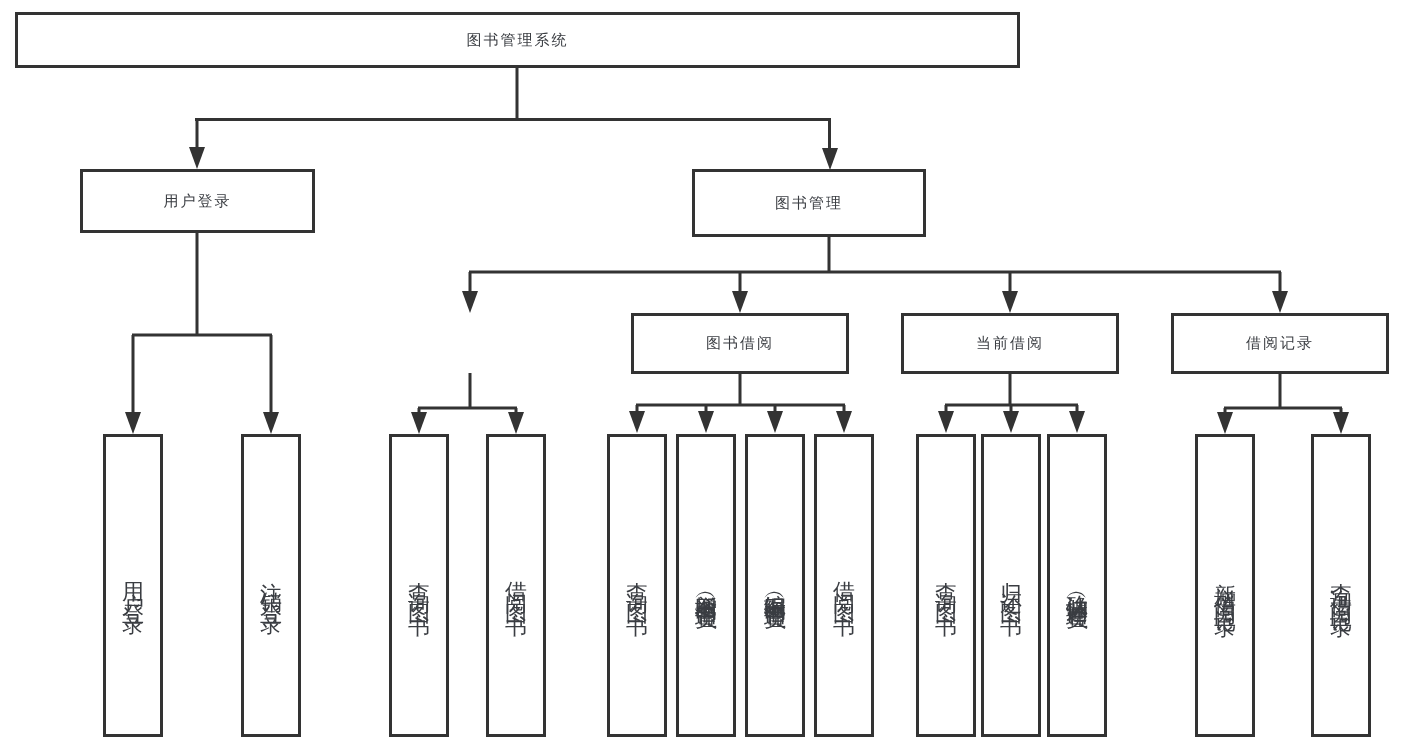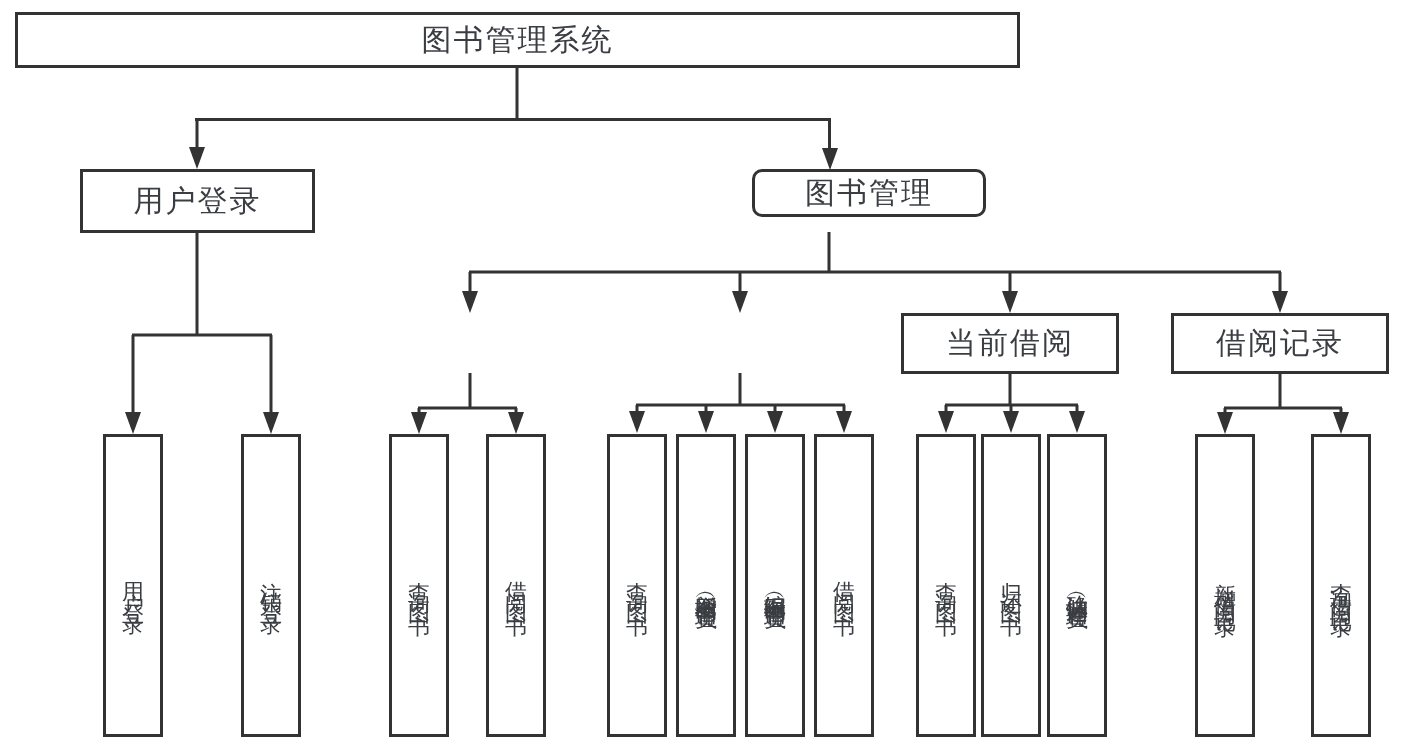--- a/index.html
+++ b/index.html
@@ -13,39 +13,39 @@
   #wires{position:absolute;left:0;top:0;width:1405px;height:747px;}
   .node{
     position:absolute;
     box-sizing:border-box;
     background:#ffffff;
     border:3px solid #333333;
     display:flex;align-items:center;justify-content:center;
     color:#3a3d42;
   }
   .hnode .lbl{
-    font-size:30px;
+    font-size:15px;
     letter-spacing:2px;
     white-space:nowrap;
     text-align:center;
   }
   .vnode .lbl{
     writing-mode:vertical-rl;
     text-orientation:mixed;
     font-size:22px;
     line-height:1;
     white-space:nowrap;
   }
   .sp4 .lbl{letter-spacing:11px;}
   .sp6 .lbl{letter-spacing:7px;}
   .sp9 .lbl{letter-spacing:2px;}
   
   #n-root{left:15px;top:12px;width:1005px;height:56px;}
   #n-login{left:80px;top:169px;width:235px;height:64px;}
-  #n-mgmt{left:752px;top:169px;width:234px;height:48px;border-radius:10px;}
+  #n-mgmt{left:692px;top:169px;width:234px;height:68px;}
   #n-newbook{left:361px;top:313px;width:218px;height:61px;}
   #n-borrow{left:631px;top:313px;width:218px;height:61px;}
   #n-current{left:901px;top:313px;width:218px;height:61px;}
   #n-records{left:1171px;top:313px;width:218px;height:61px;}
   .leaf{top:434px;width:60px;height:303px;}
   #l-userlogin{left:103px;}
   #l-logout{left:241px;}
   #l-nbquery{left:389px;}
   #l-nbborrow{left:486px;}
   #l-bbquery{left:607px;}
@@ -134,20 +134,23 @@
     <span class="lbl">图书管理系统</span>
   </div>
 
   <div class="node hnode" id="n-login">
     <span class="lbl">用户登录</span>
   </div>
   <div class="node hnode" id="n-mgmt">
     <span class="lbl">图书管理</span>
   </div>
 
+  <div class="node hnode" id="n-borrow">
+    <span class="lbl">图书借阅</span>
+  </div>
   <div class="node hnode" id="n-current">
     <span class="lbl">当前借阅</span>
   </div>
   <div class="node hnode" id="n-records">
     <span class="lbl">借阅记录</span>
   </div>
 
   <div class="node vnode leaf sp4" id="l-userlogin">
     <span class="lbl">用户登录</span>
   </div>

